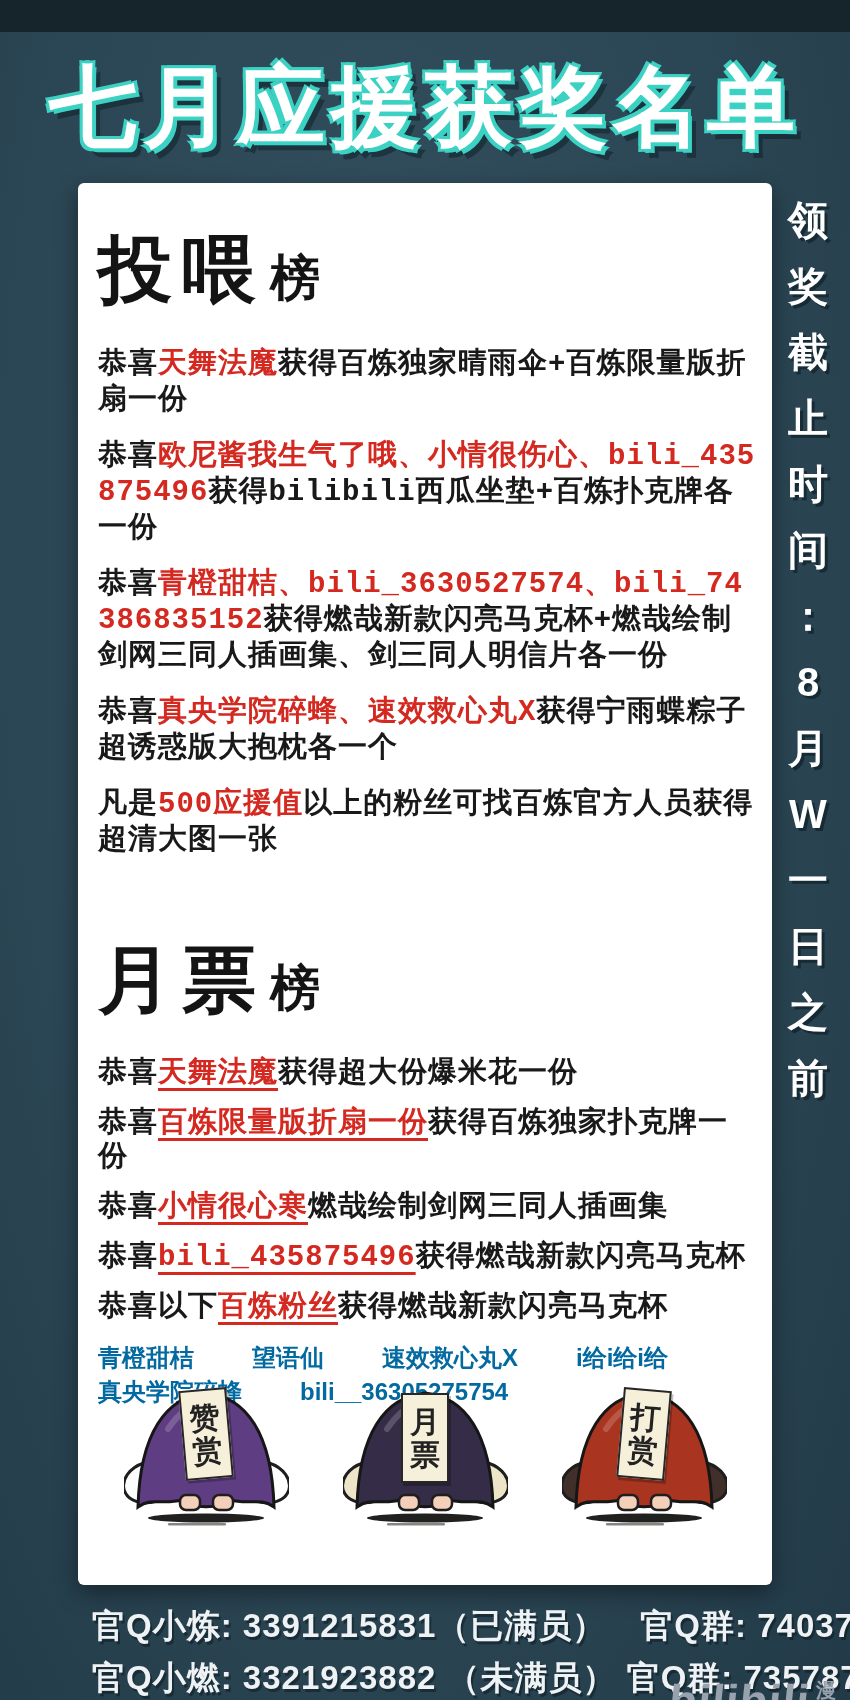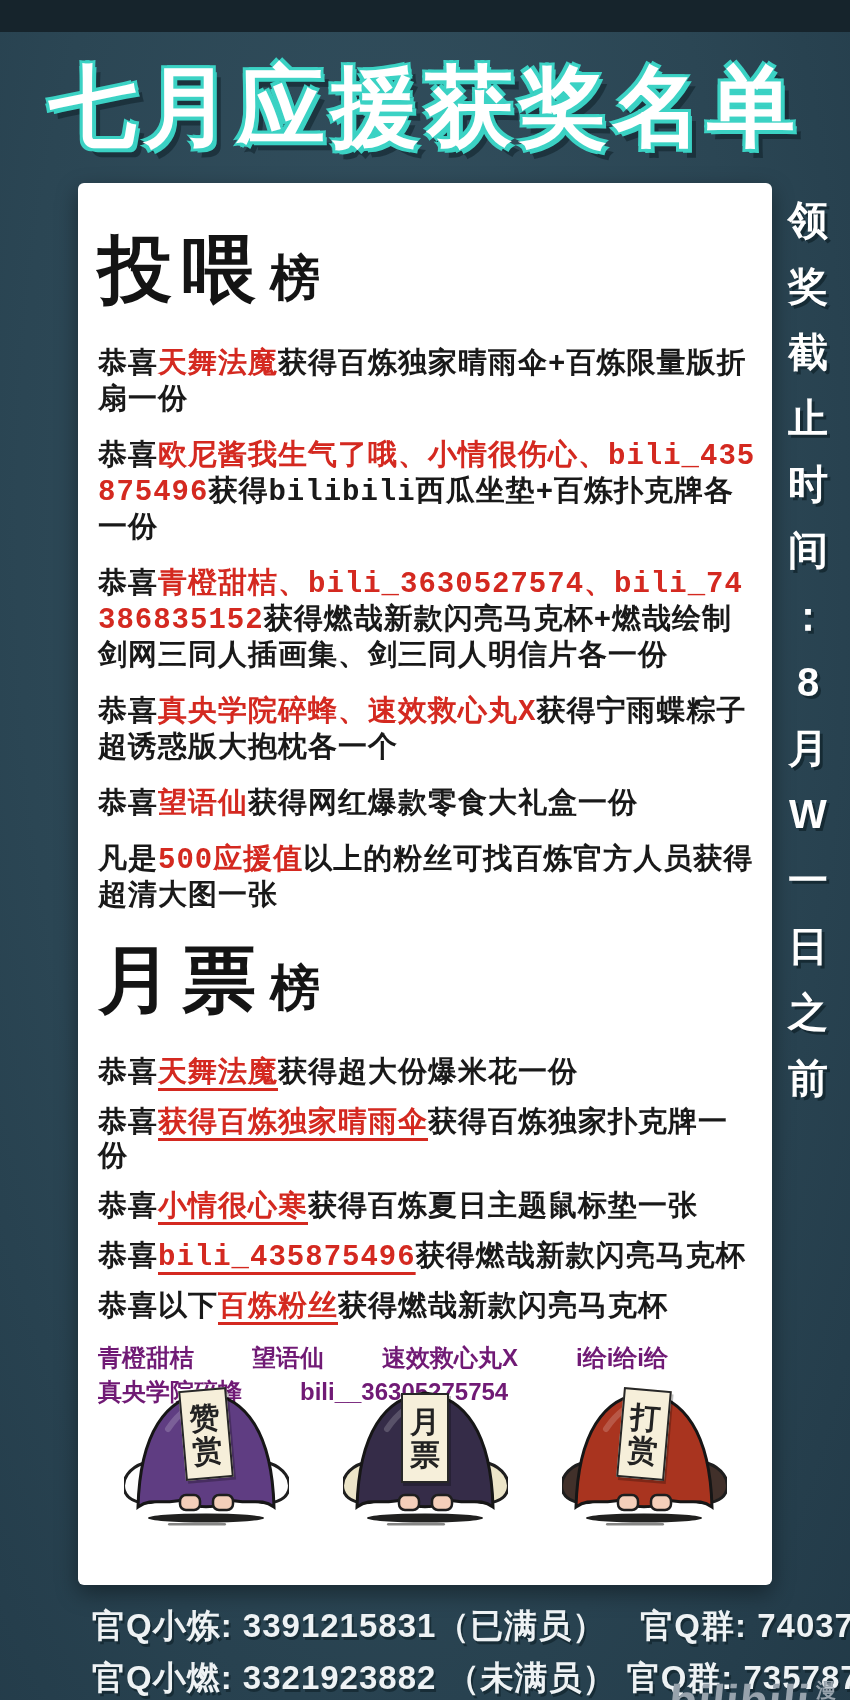--- a/index.html
+++ b/index.html
@@ -35,21 +35,21 @@
   .board-heading .big{font-size:74px;font-weight:900;letter-spacing:10px;}
   .board-heading .small{font-size:50px;font-weight:900;margin-left:4px;}
   .entry{
     margin:0 0 20px 0;font-size:29px;font-weight:900;line-height:36px;
     color:#191919;word-break:break-all;letter-spacing:1px;font-family:Liberation Mono, monospace;
   }
   .monthly .entry{margin-bottom:16px;line-height:34px;}
   .entry .red{color:#d42920;}
   .entry .u{text-decoration:underline;text-underline-offset:7px;text-decoration-thickness:3px;}
   
-  .fan-list{margin-top:4px;color:#701a75;font-weight:900;font-size:24px;}
+  .fan-list{margin-top:4px;color:#0369a1;font-weight:900;font-size:24px;}
   .fan-row{display:flex;gap:58px;line-height:34px;white-space:nowrap;}
   
   .characters{
     position:absolute;left:0;right:0;bottom:58px;
     display:flex;justify-content:center;gap:54px;
   }
   .figure{position:relative;width:165px;height:150px;}
   .figure svg{position:absolute;inset:0;}
   .sign{
     position:absolute;top:12px;left:50%;
@@ -105,33 +105,32 @@
 
     <div class="board feeding">
       <h2 class="board-heading">
         <span class="big">投喂</span><span class="small">榜</span>
       </h2>
       <div>
           <p class="entry"><span>恭喜</span><span class="red">天舞法魔</span><span>获得百炼独家晴雨伞+百炼限量版折扇一份</span></p>
           <p class="entry"><span>恭喜</span><span class="red">欧尼酱我生气了哦、小情很伤心、bili_435875496</span><span>获得bilibili西瓜坐垫+百炼扑克牌各一份</span></p>
           <p class="entry"><span>恭喜</span><span class="red">青橙甜桔、bili_3630527574、bili_74386835152</span><span>获得燃哉新款闪亮马克杯+燃哉绘制剑网三同人插画集、剑三同人明信片各一份</span></p>
           <p class="entry"><span>恭喜</span><span class="red">真央学院碎蜂、速效救心丸X</span><span>获得宁雨蝶粽子超诱惑版大抱枕各一个</span></p>
-          <p class="entry"><span>恭喜</span><span class="red">望语仙</span><span>获得网红爆款零食大礼盒一份</span></p>
           <p class="entry"><span>凡是</span><span class="red">500应援值</span><span>以上的粉丝可找百炼官方人员获得超清大图一张</span></p>
         </div>
     </div>
 
     <div class="board monthly">
       <h2 class="board-heading">
         <span class="big">月票</span><span class="small">榜</span>
       </h2>
       <div>
           <p class="entry"><span>恭喜</span><span class="red u">天舞法魔</span><span>获得超大份爆米花一份</span></p>
-          <p class="entry"><span>恭喜</span><span class="red u">获得百炼独家晴雨伞</span><span>获得百炼独家扑克牌一份</span></p>
-          <p class="entry"><span>恭喜</span><span class="red u">小情很心寒</span><span>获得百炼夏日主题鼠标垫一张</span></p>
+          <p class="entry"><span>恭喜</span><span class="red u">百炼限量版折扇一份</span><span>获得百炼独家扑克牌一份</span></p>
+          <p class="entry"><span>恭喜</span><span class="red u">小情很心寒</span><span>燃哉绘制剑网三同人插画集</span></p>
           <p class="entry"><span>恭喜</span><span class="red u">bili_435875496</span><span>获得燃哉新款闪亮马克杯</span></p>
           <p class="entry"><span>恭喜以下</span><span class="red u">百炼粉丝</span><span>获得燃哉新款闪亮马克杯</span></p>
         </div>
       <div class="fan-list">
           <div class="fan-row">
             <span>青橙甜桔</span>
             <span>望语仙</span>
             <span>速效救心丸X</span>
             <span>i给i给i给</span>
           </div>

